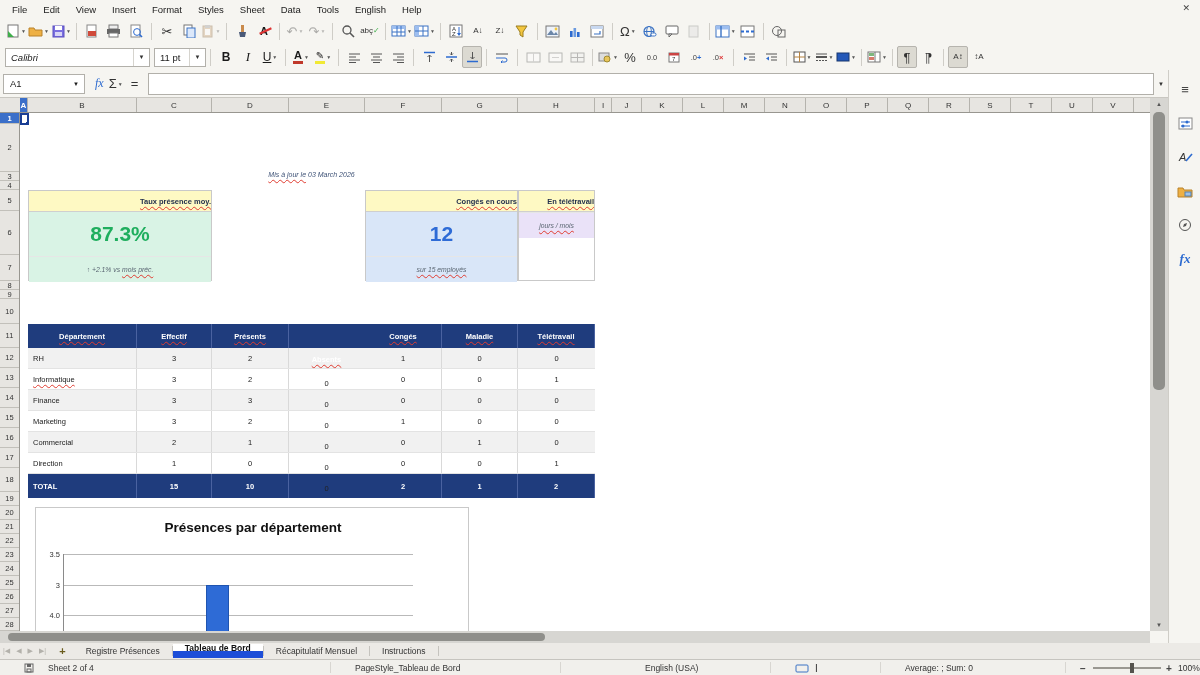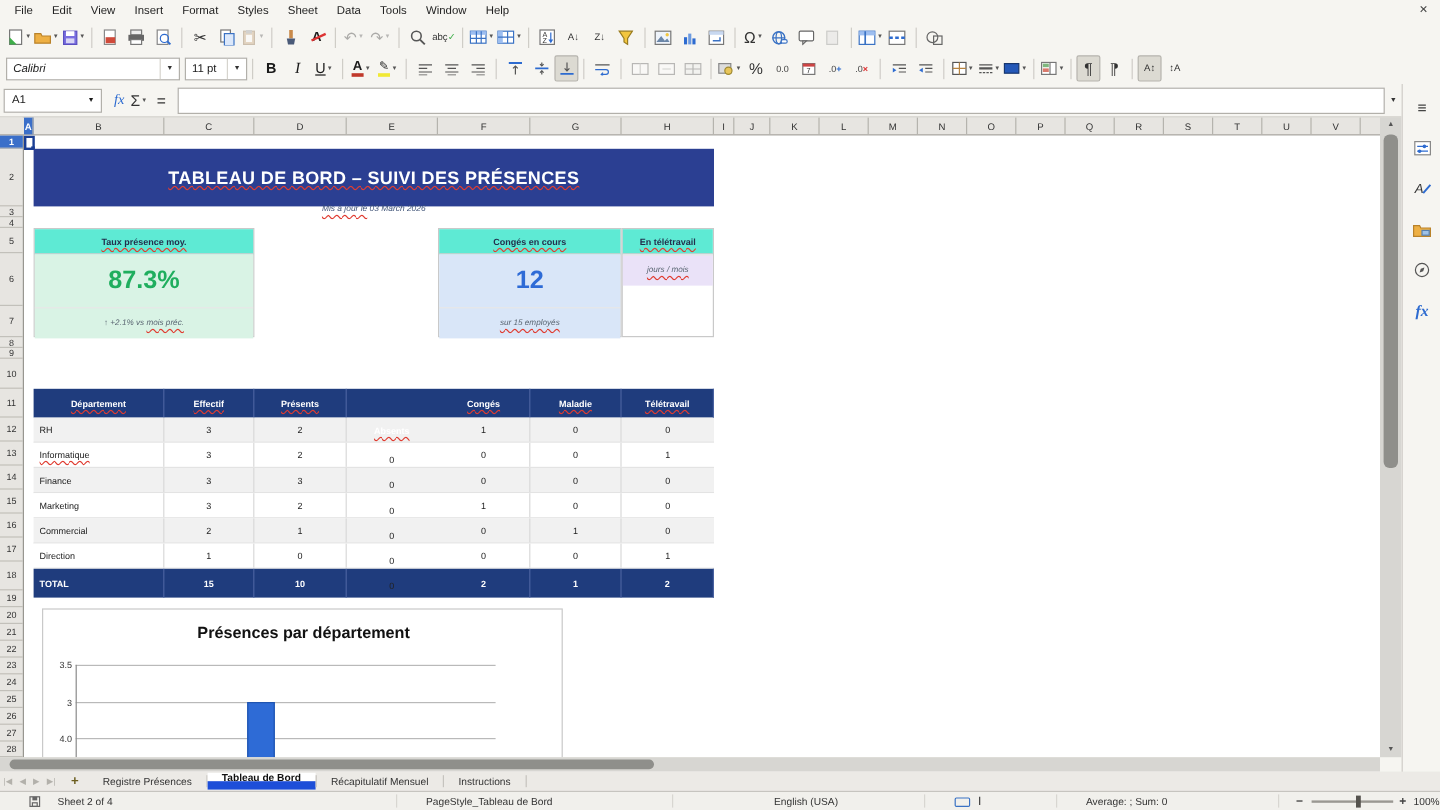--- a/index.html
+++ b/index.html
@@ -57,21 +57,21 @@
   .rh.sel{background:#3b6fc9;color:#fff;font-weight:bold;}
   
   .canvas{position:absolute;left:20px;top:113px;width:1130px;height:518px;background:#fff;overflow:hidden;}
   .abs{position:absolute;box-sizing:border-box;}
   .cellcursor{left:0;top:0;width:9px;height:12px;border:2px solid #1a3e94;}
   .cellcursor::after{content:"";position:absolute;right:-2px;bottom:-2px;width:3px;height:3px;background:#1a3e94;}
   .sp{text-decoration-line:underline;text-decoration-style:wavy;text-decoration-color:#e03c31;text-decoration-thickness:1px;text-underline-offset:2px;}
   .banner{left:8px;top:11px;width:567px;height:48px;background:#2b3f92;color:#fff;display:flex;align-items:center;justify-content:center;font-size:15px;font-weight:bold;letter-spacing:.3px;}
   .update{left:8px;top:58px;width:567px;text-align:center;font-size:7px;font-style:italic;color:#3f5377;}
   .kcard{top:77px;height:91px;border:1px solid #c9c9c9;}
-  .khead{height:20px;background:#5eead4;border-bottom:1px solid #cfcfcf;display:flex;align-items:center;justify-content:center;font-size:7.5px;font-weight:bold;color:#23304d;}
+  .khead{height:20px;background:#fef9c3;border-bottom:1px solid #cfcfcf;display:flex;align-items:center;justify-content:flex-end;font-size:7.5px;font-weight:bold;color:#23304d;}
   .kval{height:44px;display:flex;align-items:center;justify-content:center;font-size:21px;font-weight:bold;}
   .knote{height:25px;display:flex;align-items:center;justify-content:center;font-size:6.8px;font-style:italic;color:#5a6672;border-top:1px solid #e6e6e6;}
   .k1 .kbg{background:#d9f3e5;} .k2 .kbg{background:#fbdfdc;} .k3 .kbg{background:#d9e6f8;} .k4 .kbg{background:#eae2f8;}
   .k1 .kval{color:#1fae5e;} .k2 .kval{color:#e8413c;} .k3 .kval{color:#2e6bd6;} .k4 .kval{color:#7d3fc0;}
   .secband{left:8px;top:186px;width:567px;height:25px;background:#2e68d8;color:#fff;display:flex;align-items:center;justify-content:center;font-size:9px;font-weight:bold;}
   .dtable{left:8px;top:211px;width:567px;}
   .thr{display:flex;height:24px;background:#1f3c7d;color:#fff;font-size:7.5px;font-weight:bold;}
   .thr .tc{border-right:1px solid #4a62a0;}
   .trow{display:flex;height:20px;background:#fff;font-size:7.5px;color:#222;border-bottom:1px solid #e3e3e3;}
   .trow:nth-of-type(even){background:#f1f1f1;}
@@ -129,21 +129,21 @@
       <span class="mi">Format</span>
 
       <span class="mi">Styles</span>
 
       <span class="mi">Sheet</span>
 
       <span class="mi">Data</span>
 
       <span class="mi">Tools</span>
 
-      <span class="mi">Window</span>
+      <span class="mi">English</span>
 
       <span class="mi">Help</span>
 
     <span class="win-close">✕</span>
   </div>
 
   <div class="tb tb1">
     <div class="btn">
         <svg width="14" height="14">
           <rect x="2" y="1" width="10" height="12" fill="#fff" stroke="#777"></rect>
@@ -603,23 +603,20 @@
       <div class="rh" style="top: 449px; height: 14px;">24</div>
       <div class="rh" style="top: 463px; height: 14px;">25</div>
       <div class="rh" style="top: 477px; height: 14px;">26</div>
       <div class="rh" style="top: 491px; height: 14px;">27</div>
       <div class="rh" style="top: 505px; height: 13px;">28</div>
     </div>
 
   <div class="canvas">
     <div class="abs cellcursor"></div>
 
-    <div class="abs banner">
-      <span class="sp">TABLEAU DE BORD – SUIVI DES PRÉSENCES</span>
-    </div>
     <div class="abs update">
       <span class="sp">Mis à jour le</span>
       <span>03 March 2026</span>
     </div>
 
     <div class="abs kcard k1" style="left:8px;width:184px;">
       <div class="khead">
           <span class="sp">Taux présence moy.</span>
         </div>
       <div class="kval kbg">87.3%</div>

